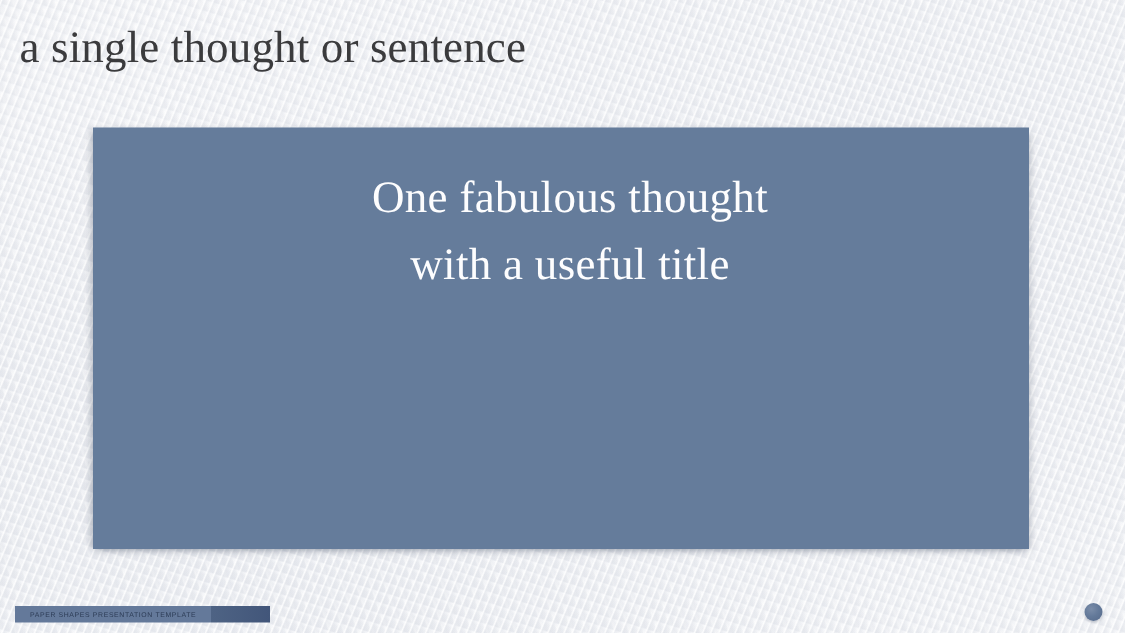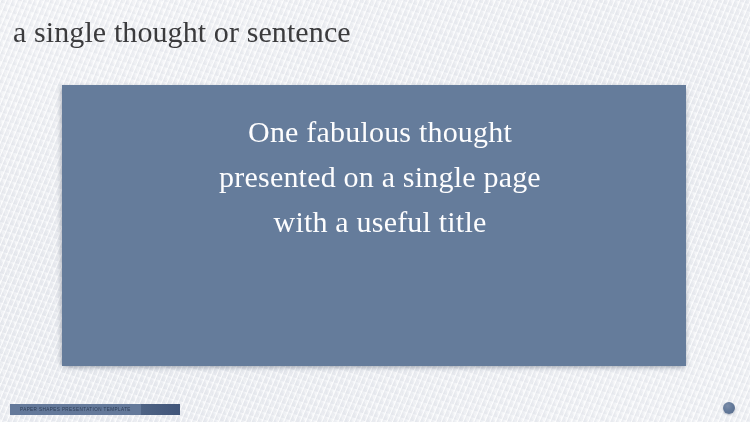--- a/index.html
+++ b/index.html
@@ -137,21 +137,20 @@
 
 <div id="slide">
 
   <div id="paper-texture"></div>
 
   <div id="slide-title">a single thought or sentence</div>
 
   <div id="content-panel">
     <div id="panel-body-text">
       <span class="body-line">One fabulous thought</span>
-      <span class="body-line">presented on a single page</span>
       <span class="body-line">with a useful title</span>
     </div>
   </div>
 
   <div id="footer-bar">
     <span id="footer-label">PAPER SHAPES PRESENTATION TEMPLATE</span>
   </div>
 
   <div id="corner-dot"></div>
 

